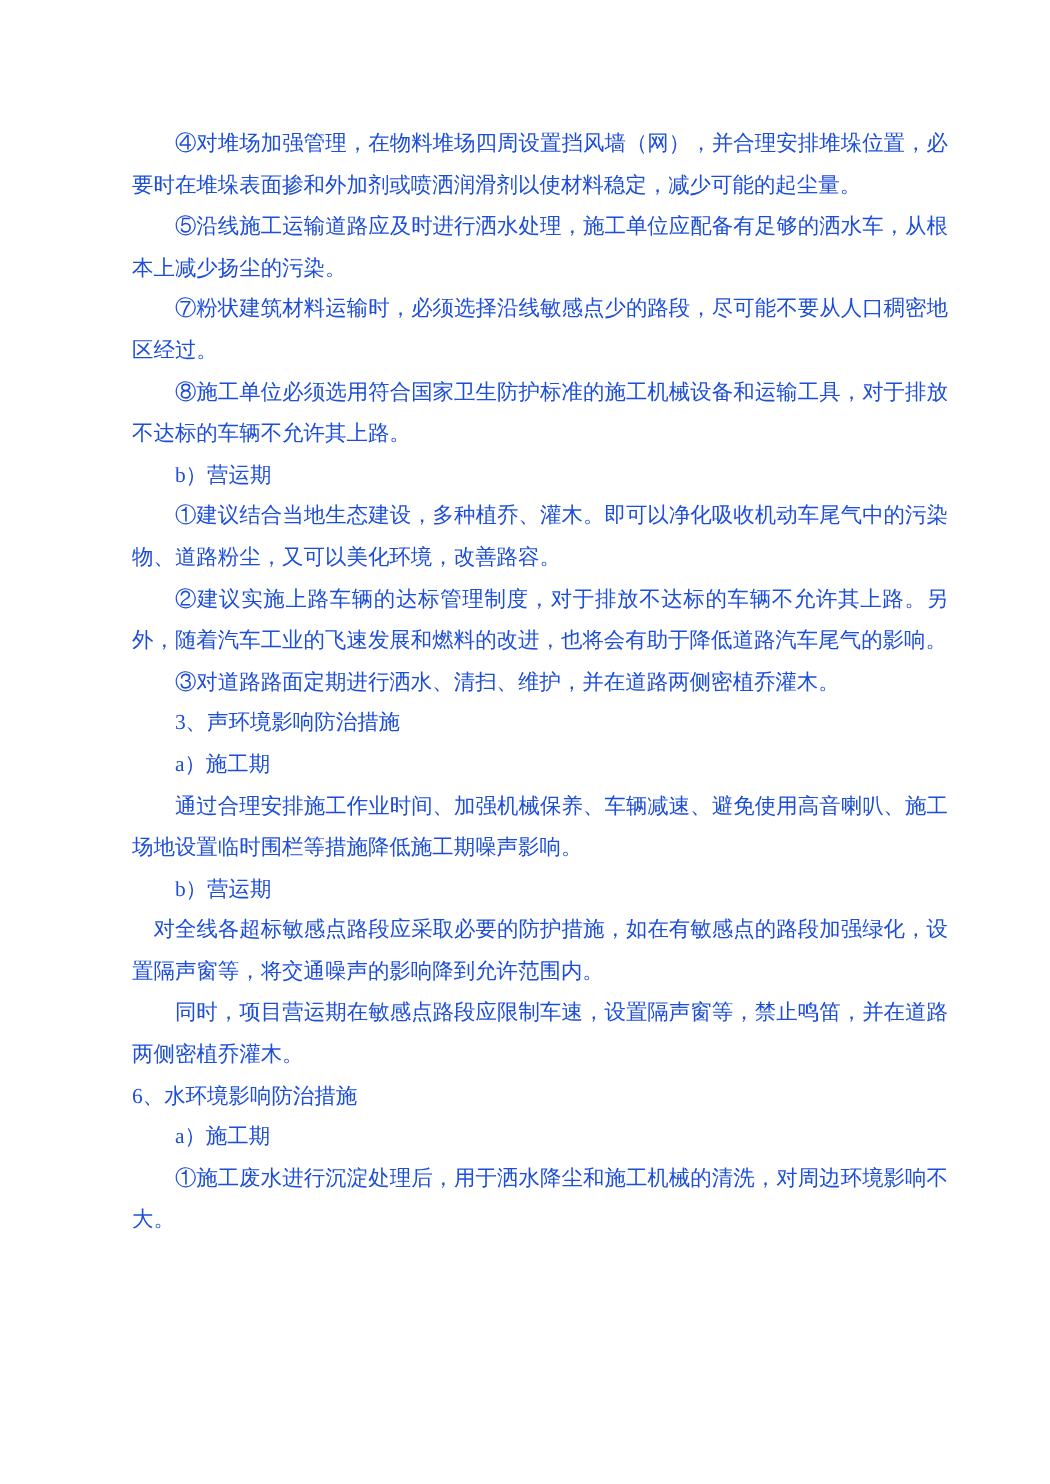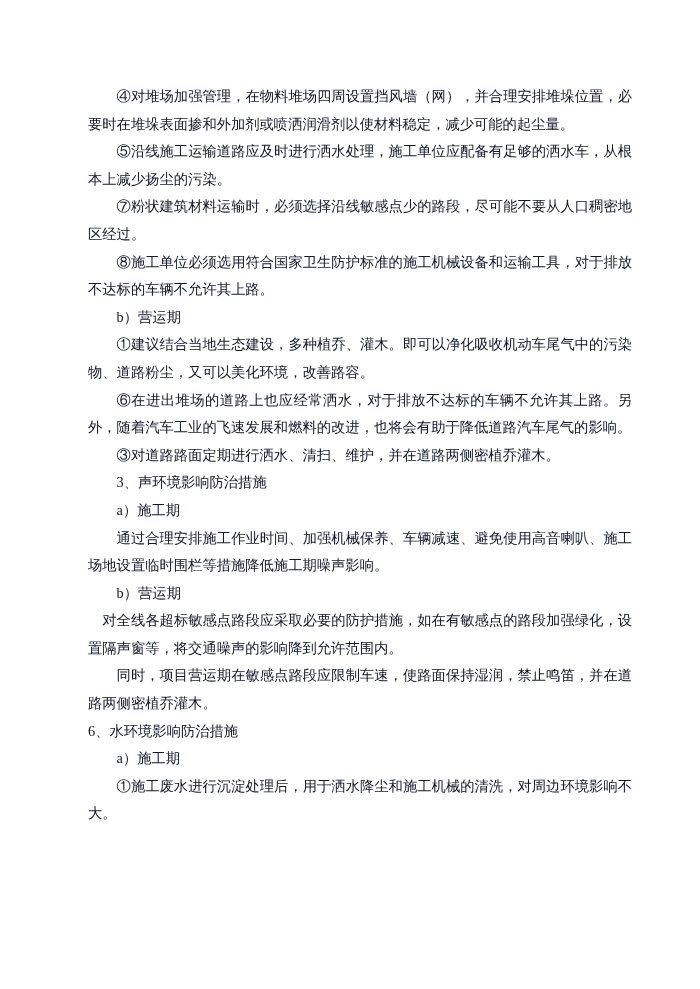--- a/index.html
+++ b/index.html
@@ -36,32 +36,32 @@
     padding: 0;
   }
   .indent-2 { text-indent: 2em; }
   .indent-1 { text-indent: 1em; }
   .indent-0 { text-indent: 0; }
 </style>
 </head>
 <body>
 
 <div class="page">
-  <div class="text-block" id="doc-body" style="color: #0f172a;">
+  <div class="text-block" id="doc-body" style="color: #1d4ed8;">
       <p class="para indent-2">④对堆场加强管理，在物料堆场四周设置挡风墙（网），并合理安排堆垛位置，必要时在堆垛表面掺和外加剂或喷洒润滑剂以使材料稳定，减少可能的起尘量。</p>
       <p class="para indent-2">⑤沿线施工运输道路应及时进行洒水处理，施工单位应配备有足够的洒水车，从根本上减少扬尘的污染。</p>
       <p class="para indent-2">⑦粉状建筑材料运输时，必须选择沿线敏感点少的路段，尽可能不要从人口稠密地区经过。</p>
       <p class="para indent-2">⑧施工单位必须选用符合国家卫生防护标准的施工机械设备和运输工具，对于排放不达标的车辆不允许其上路。</p>
       <p class="para indent-2">b）营运期</p>
       <p class="para indent-2">①建议结合当地生态建设，多种植乔、灌木。即可以净化吸收机动车尾气中的污染物、道路粉尘，又可以美化环境，改善路容。</p>
-      <p class="para indent-2">⑥在进出堆场的道路上也应经常洒水，对于排放不达标的车辆不允许其上路。另外，随着汽车工业的飞速发展和燃料的改进，也将会有助于降低道路汽车尾气的影响。</p>
+      <p class="para indent-2">②建议实施上路车辆的达标管理制度，对于排放不达标的车辆不允许其上路。另外，随着汽车工业的飞速发展和燃料的改进，也将会有助于降低道路汽车尾气的影响。</p>
       <p class="para indent-2">③对道路路面定期进行洒水、清扫、维护，并在道路两侧密植乔灌木。</p>
       <p class="para indent-2">3、声环境影响防治措施</p>
       <p class="para indent-2">a）施工期</p>
       <p class="para indent-2">通过合理安排施工作业时间、加强机械保养、车辆减速、避免使用高音喇叭、施工场地设置临时围栏等措施降低施工期噪声影响。</p>
       <p class="para indent-2">b）营运期</p>
       <p class="para indent-1">对全线各超标敏感点路段应采取必要的防护措施，如在有敏感点的路段加强绿化，设置隔声窗等，将交通噪声的影响降到允许范围内。</p>
-      <p class="para indent-2">同时，项目营运期在敏感点路段应限制车速，使路面保持湿润，禁止鸣笛，并在道路两侧密植乔灌木。</p>
+      <p class="para indent-2">同时，项目营运期在敏感点路段应限制车速，设置隔声窗等，禁止鸣笛，并在道路两侧密植乔灌木。</p>
       <p class="para indent-0">6、水环境影响防治措施</p>
       <p class="para indent-2">a）施工期</p>
       <p class="para indent-2">①施工废水进行沉淀处理后，用于洒水降尘和施工机械的清洗，对周边环境影响不大。</p>
     </div>
 </div>
 
 </body></html>

